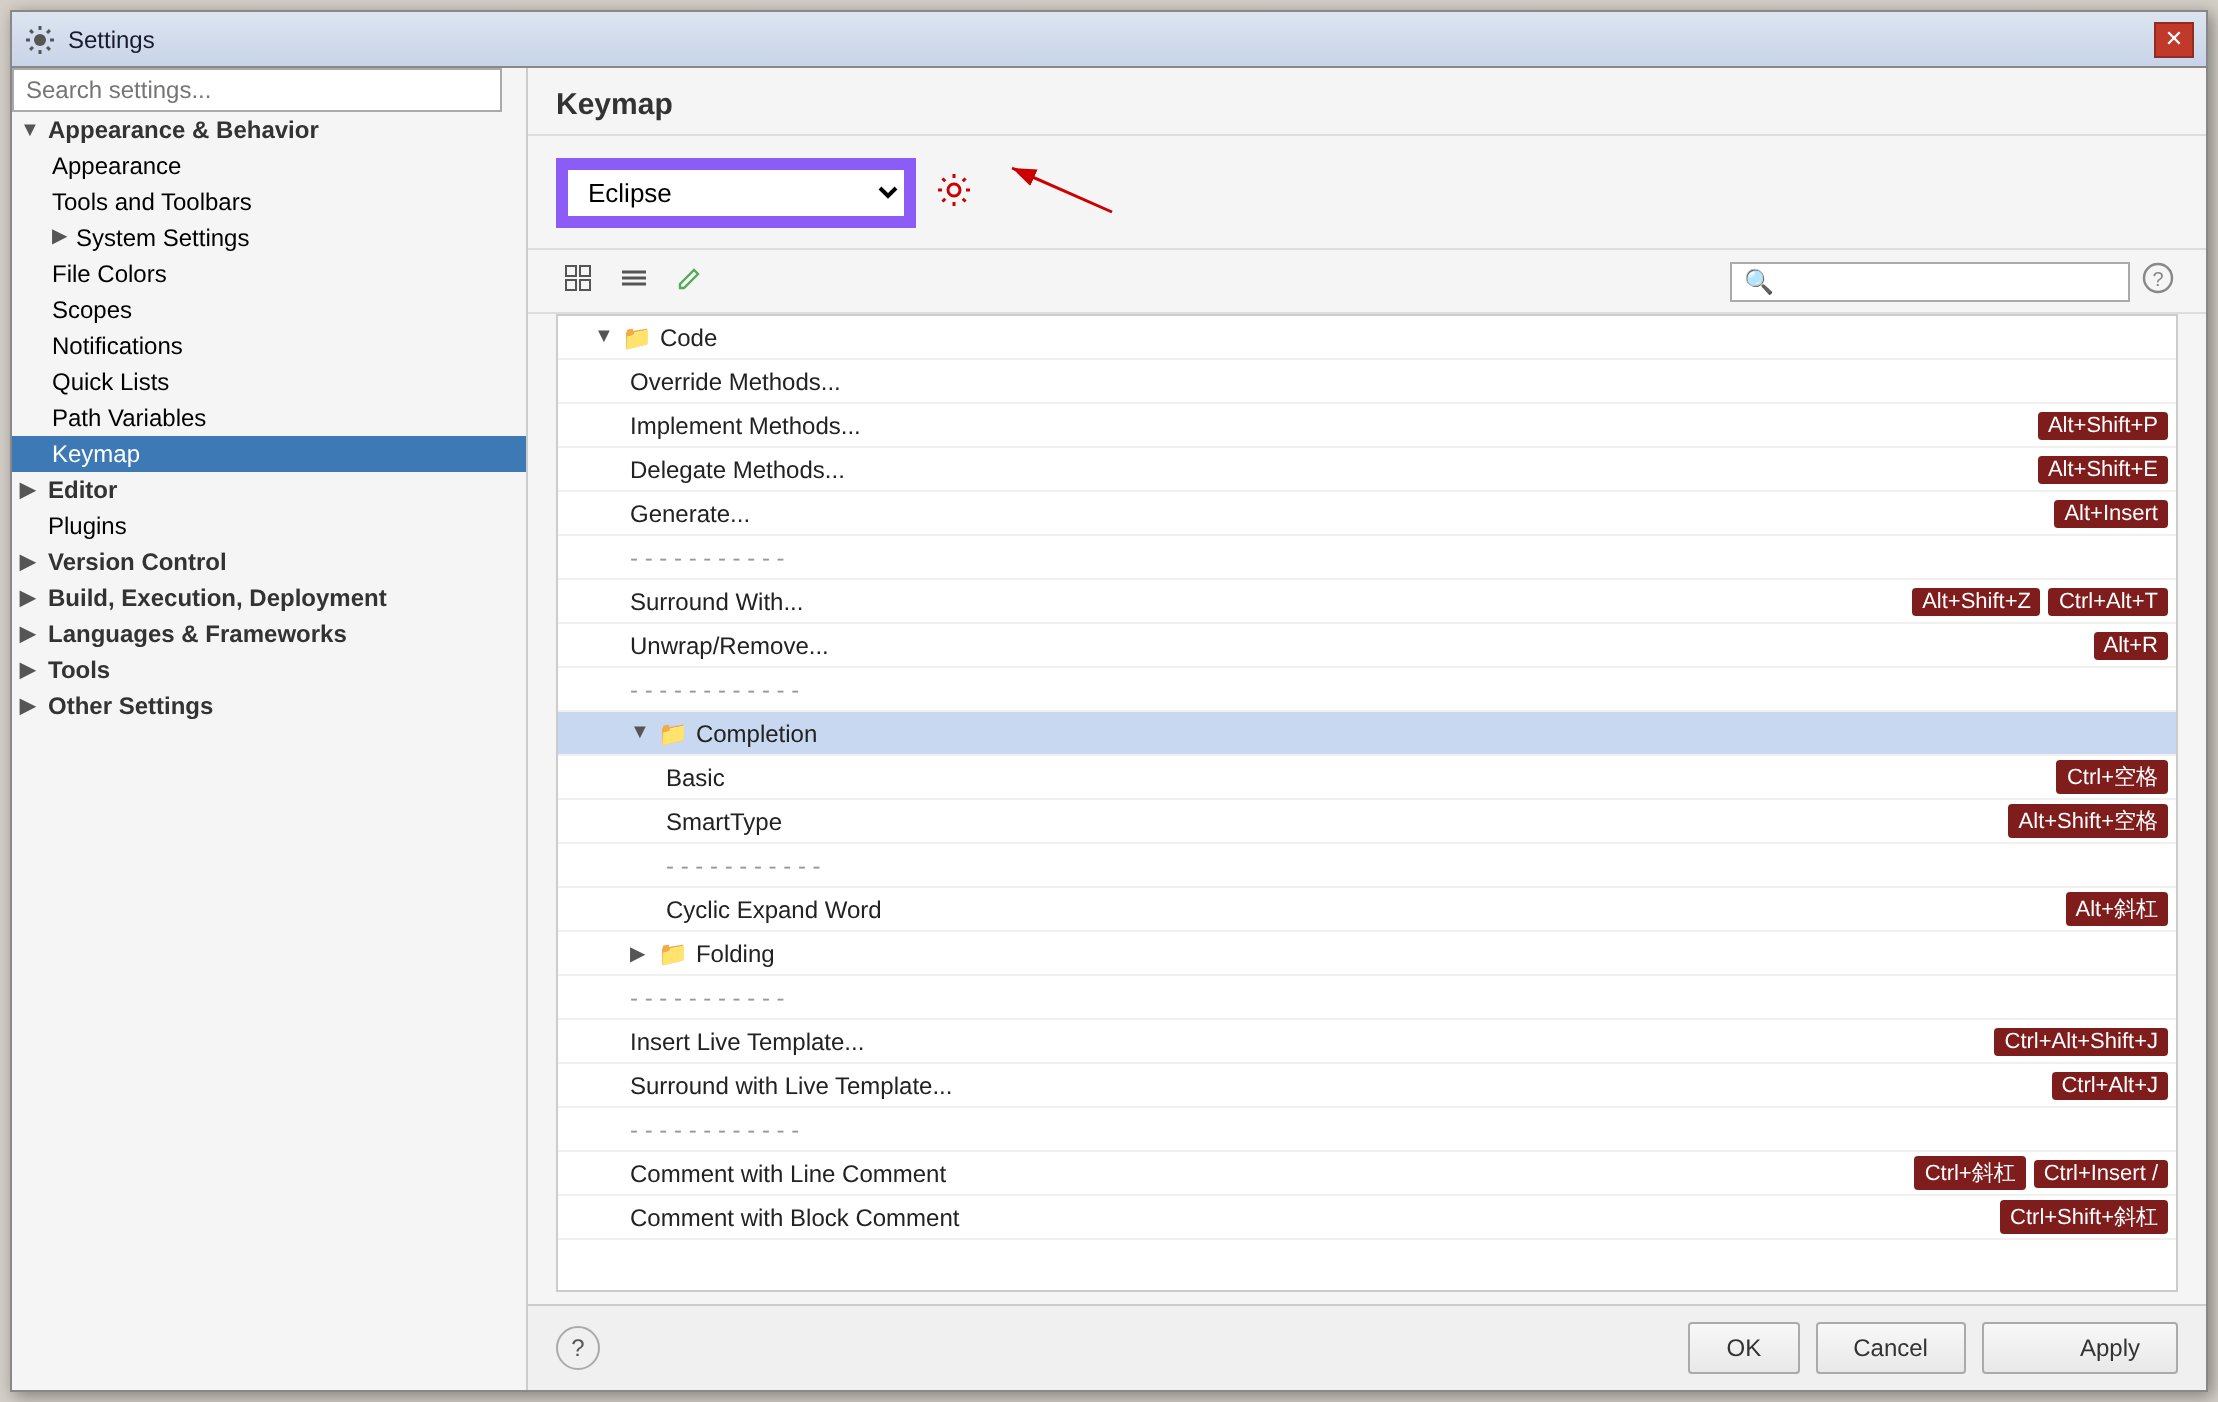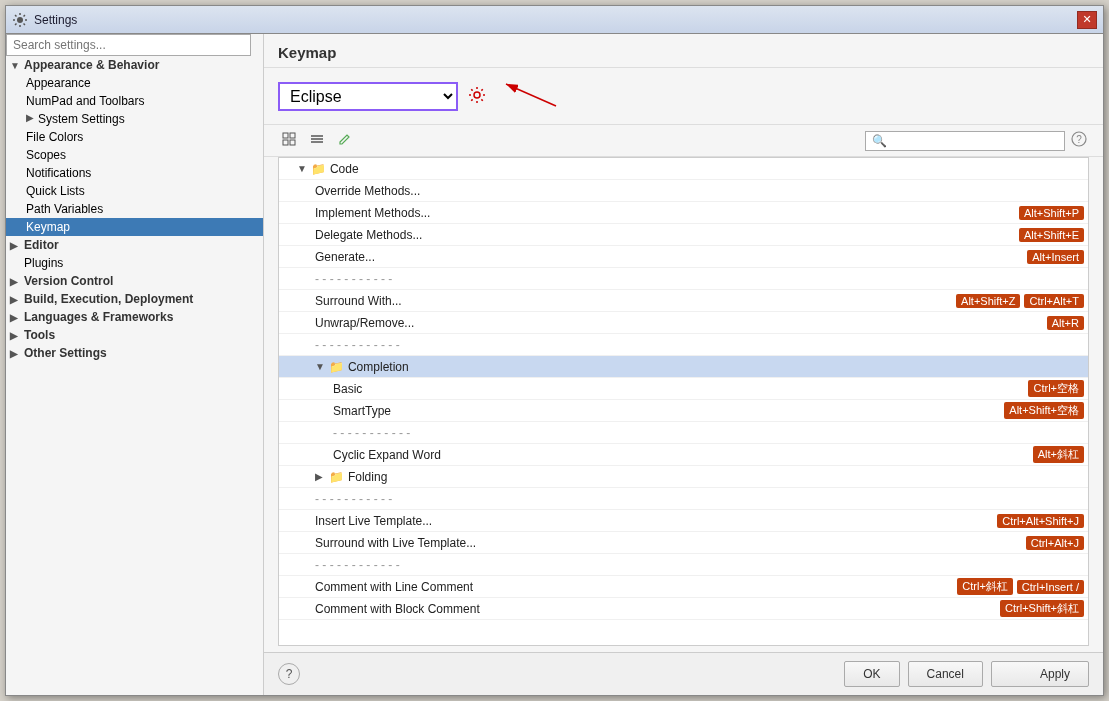--- a/index.html
+++ b/index.html
@@ -131,23 +131,23 @@
     .keymap-top {
       display: flex;
       align-items: center;
       padding: 8px 14px;
       gap: 8px;
       border-bottom: 1px solid #ddd;
     }
     .keymap-select {
       width: 180px;
       padding: 3px 6px;
-      border: 2px solid #8b5cf6;
+      border: 6px solid #8b5cf6;
       background: white;
-      font-size: 16px;
+      font-size: 13px;
       cursor: pointer;
     }
     .gear-btn {
       background: none;
       border: none;
       cursor: pointer;
       font-size: 14px;
       color: #555;
       padding: 2px;
     }
@@ -204,21 +204,21 @@
     }
     .kt-row.selected {
       background: #c8d8f0;
     }
     .kt-row .kt-arrow { width: 14px; font-size: 10px; color: #555; }
     .kt-row .kt-folder-icon { font-size: 12px; margin-right: 4px; color: #d4a800; }
     .kt-row .kt-label { font-size: 12px; color: #222; flex: 1; }
     .kt-row .kt-separator { font-size: 12px; color: #999; flex: 1; }
     .kt-row .kt-shortcut {
       font-size: 11px;
-      background: #c2410c;
+      background: #7f1d1d;
       color: white;
       padding: 1px 5px;
       border-radius: 2px;
       margin-left: 4px;
       white-space: nowrap;
     }
     .kt-indent1 { padding-left: 18px; }
     .kt-indent2 { padding-left: 36px; }
     .kt-indent3 { padding-left: 54px; }
     
@@ -283,21 +283,21 @@
       <input class="search-box" type="text" placeholder="Search settings..." style="">
 
       <div class="tree-section">
         <span class="arrow">▼</span>
         <span>Appearance &amp; Behavior</span>
       </div>
       <div class="tree-item indent1">
         <span class="label">Appearance</span>
       </div>
       <div class="tree-item indent1">
-        <span class="label">NumPad and Toolbars</span>
+        <span class="label">Tools and Toolbars</span>
       </div>
       <div class="tree-item indent1">
         <span class="arrow">▶</span>
         <span class="label">System Settings</span>
       </div>
       <div class="tree-item indent1">
         <span class="label">File Colors</span>
       </div>
       <div class="tree-item indent1">
         <span class="label">Scopes</span>

